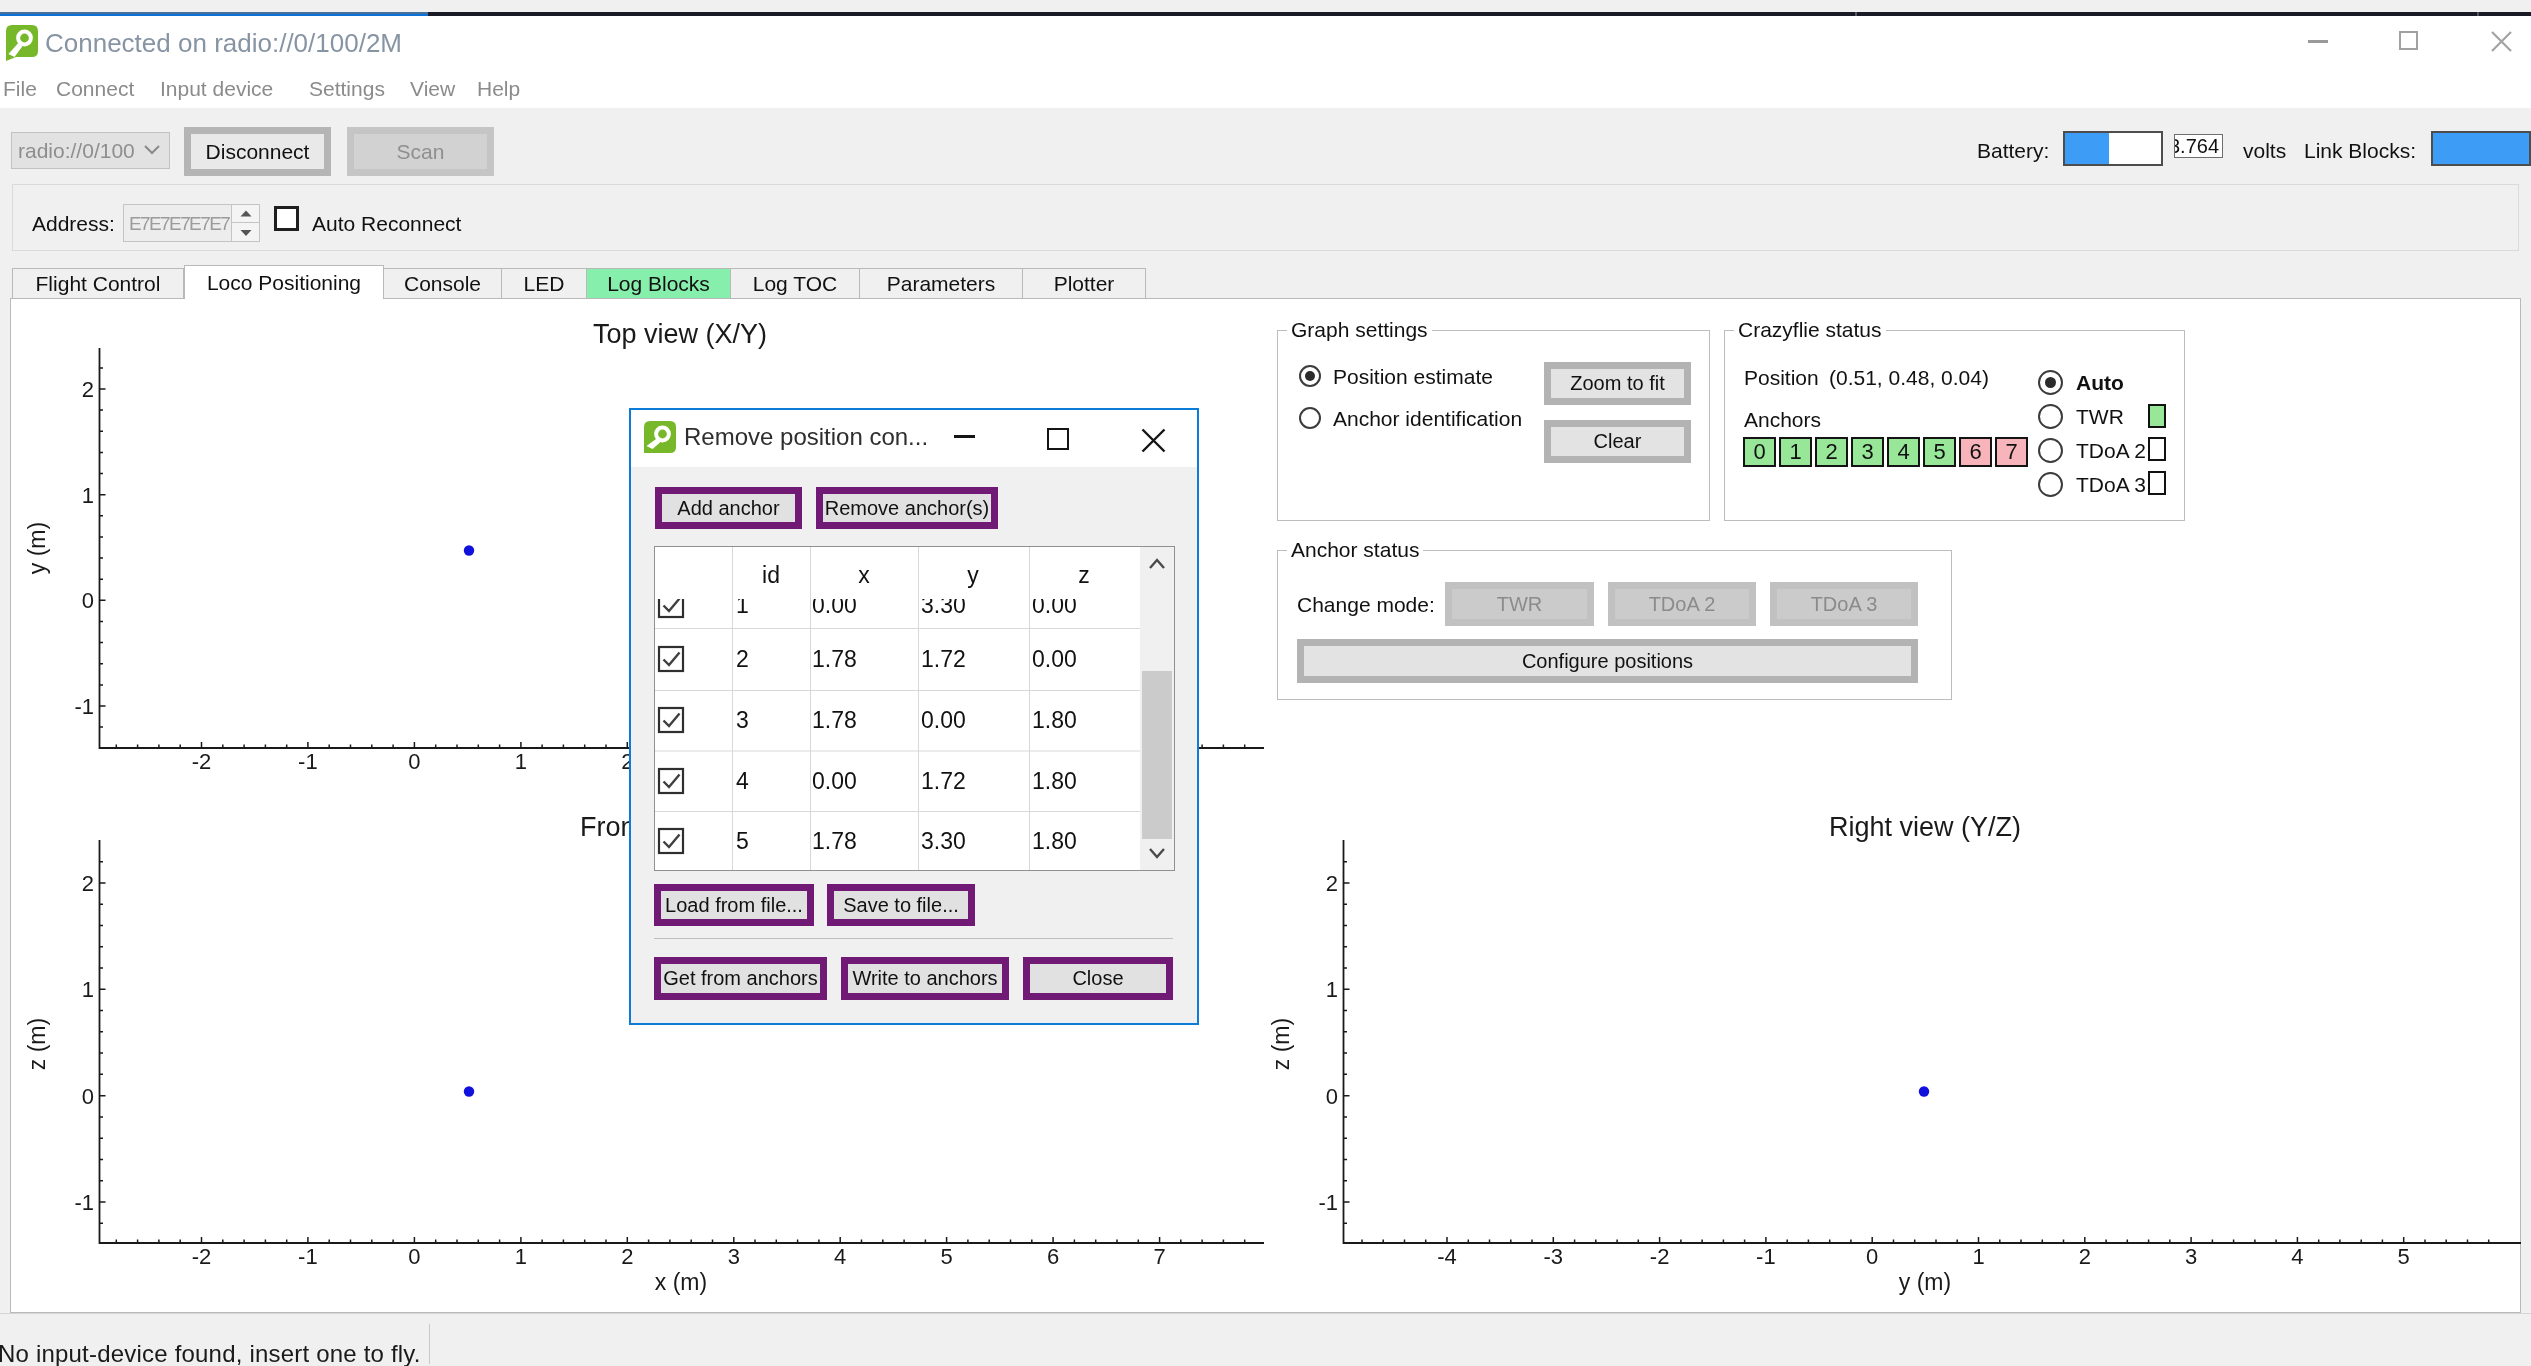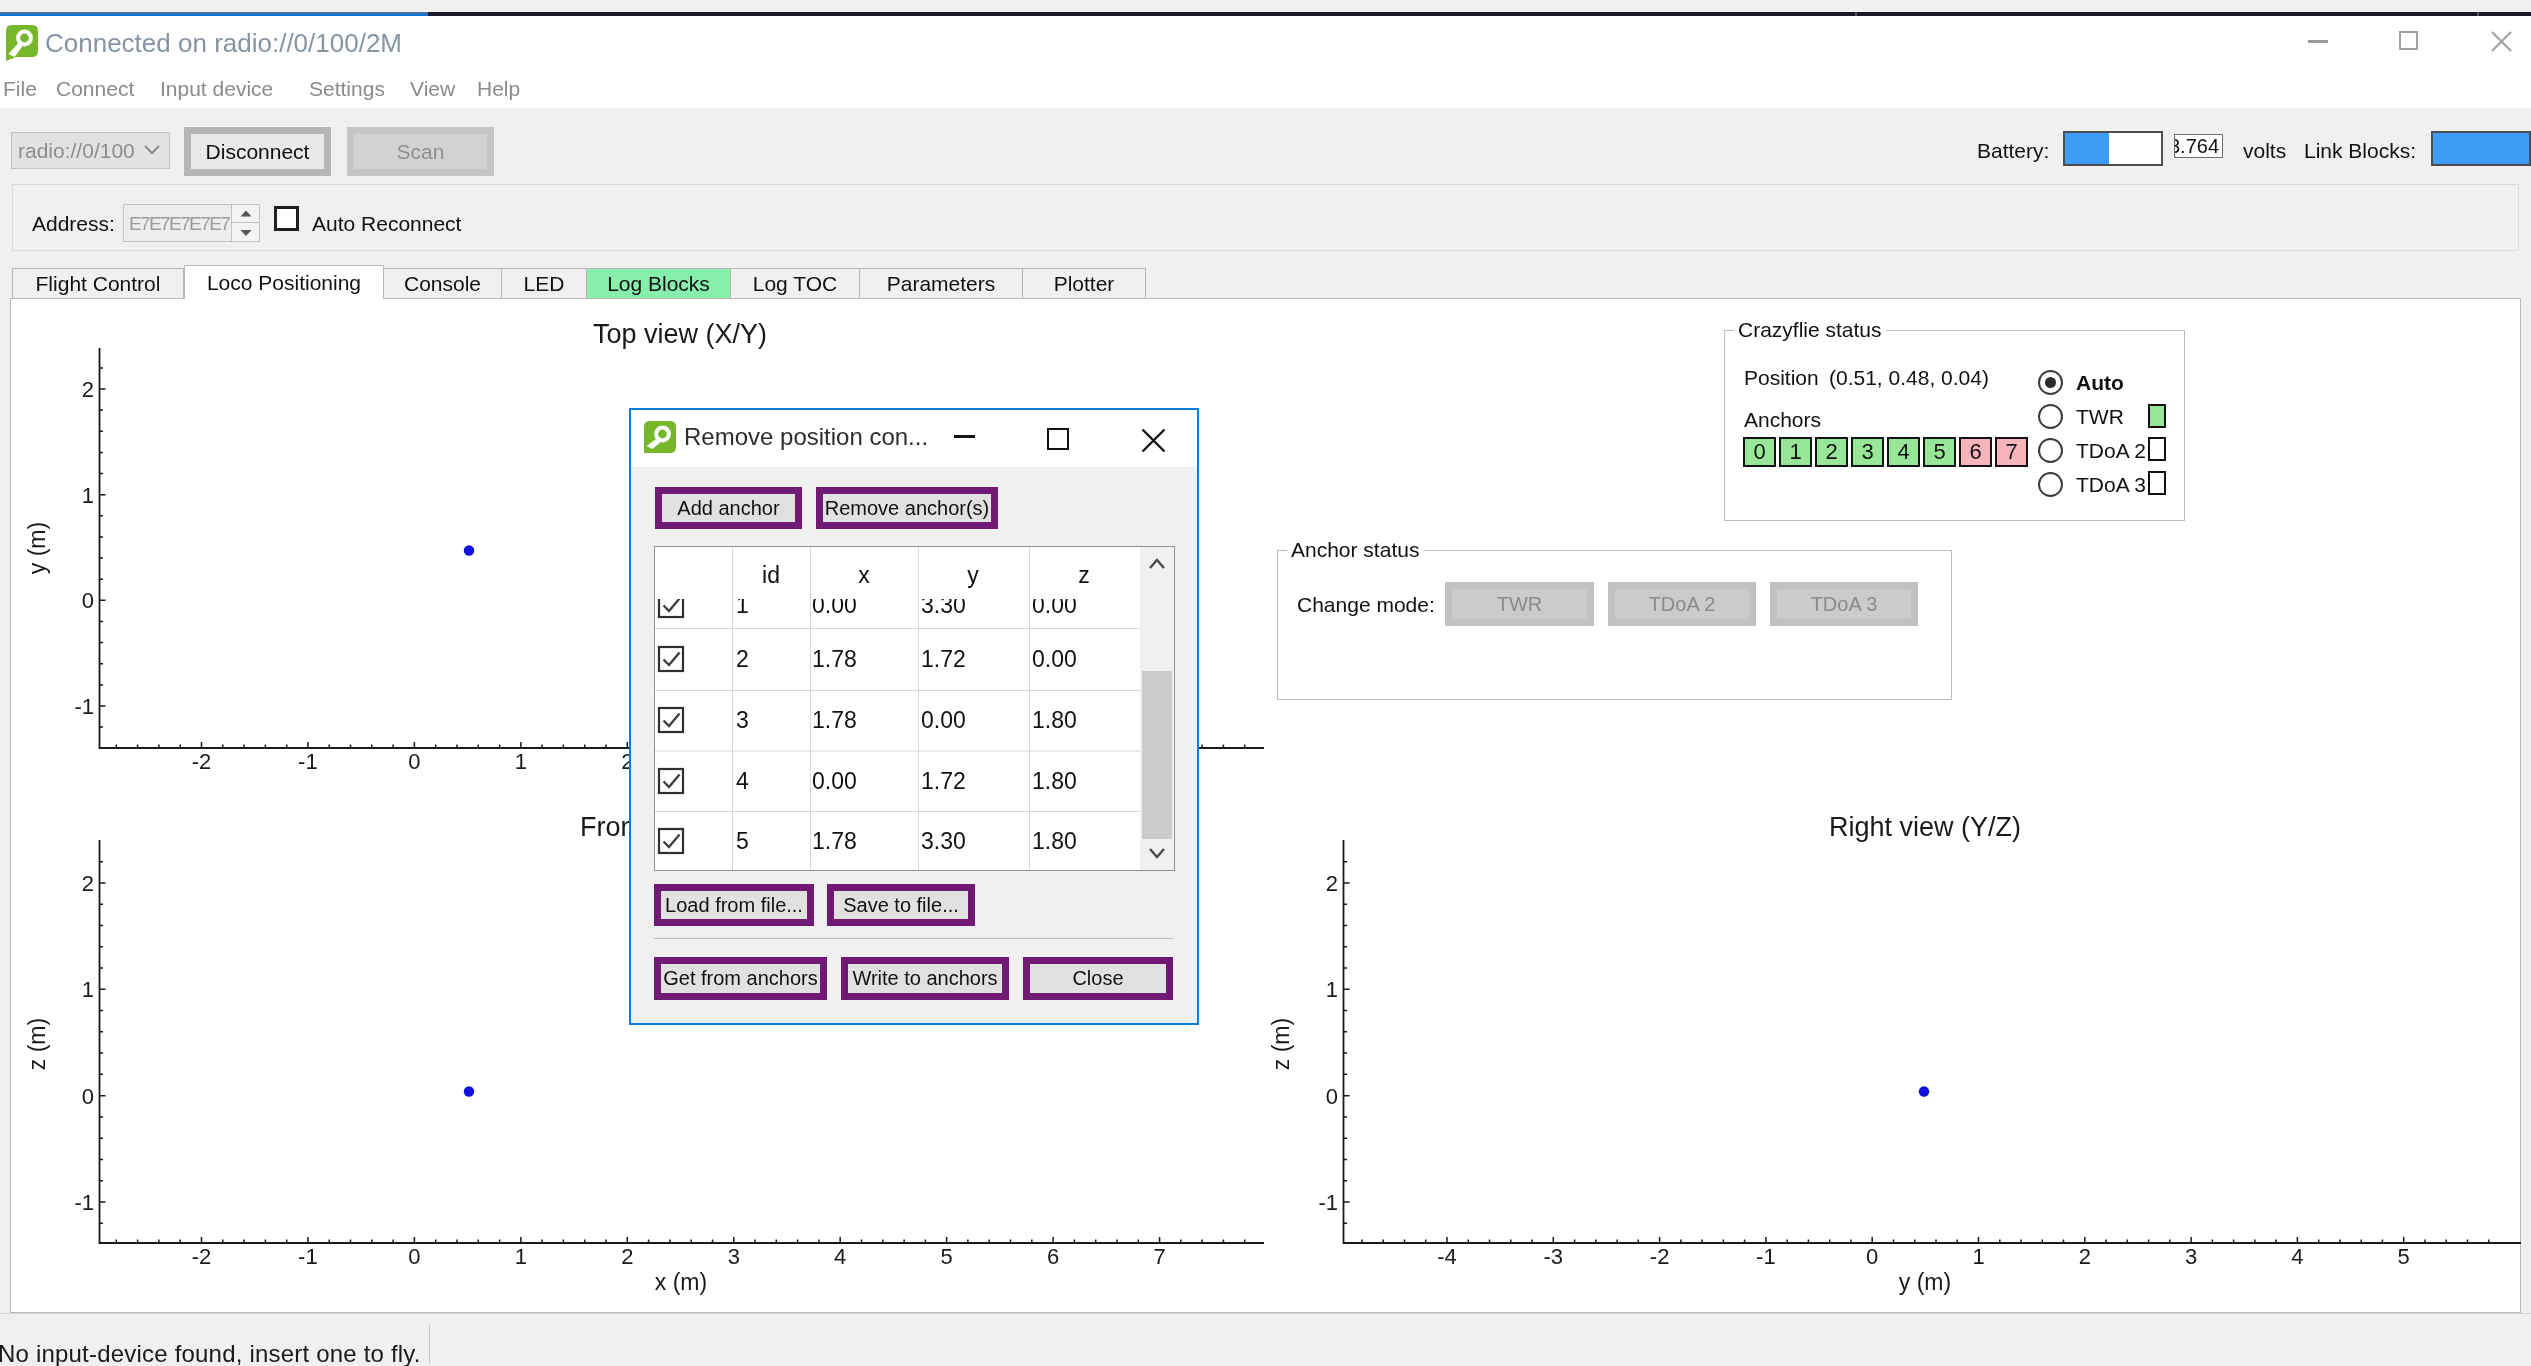--- a/index.html
+++ b/index.html
@@ -139,20 +139,29 @@
       <text x="1978.5" y="1252.0" font-size="22" fill="#1a1a1a" text-anchor="middle">1</text>
       <text x="2084.8" y="1252.0" font-size="22" fill="#1a1a1a" text-anchor="middle">2</text>
       <text x="2191.1" y="1252.0" font-size="22" fill="#1a1a1a" text-anchor="middle">3</text>
       <text x="2297.4" y="1252.0" font-size="22" fill="#1a1a1a" text-anchor="middle">4</text>
       <text x="2403.7" y="1252.0" font-size="22" fill="#1a1a1a" text-anchor="middle">5</text>
       <text x="1925.0" y="824.0" font-size="27" fill="#1a1a1a" text-anchor="middle">Right view (Y/Z)</text>
       <text x="1925.0" y="1278.0" font-size="23" fill="#1a1a1a" text-anchor="middle">y (m)</text>
       <text x="1289.0" y="1032.0" font-size="23" fill="#1a1a1a" text-anchor="middle" transform="rotate(-90 1289.0 1032.0)">z (m)</text>
       <circle cx="1924.0" cy="1079.5" r="5.2" fill="#1111dd"></circle>
     </svg>
+<div class="gb" style="left:1277px;top:318px;width:433px;height:191px;">
+      <span class="lbl">Graph settings</span>
+      <div class="radio sel" style="left:21px;top:34px;"></div>
+      <div class="t" style="left:55px;top:34px;font-size:21px;line-height:23px;color:#111;">Position estimate</div>
+      <div class="radio" style="left:21px;top:76px;"></div>
+      <div class="t" style="left:55px;top:76px;font-size:21px;line-height:23px;color:#111;">Anchor identification</div>
+      <div class="btn" style="left:266px;top:31px;width:147px;height:43px;background:#e3e3e3;border-color:#b3b3b3;">Zoom to fit</div>
+      <div class="btn" style="left:266px;top:89px;width:147px;height:43px;background:#e3e3e3;border-color:#b3b3b3;">Clear</div>
+    </div>
 <div class="gb" style="left:1724px;top:318px;width:461px;height:191px;">
       <span class="lbl">Crazyflie status</span>
       <div class="t" style="left:19px;top:35px;font-size:21px;line-height:23px;color:#111;">Position</div>
       <div class="t" style="left:104px;top:35px;font-size:21px;line-height:23px;color:#111;">(0.51, 0.48, 0.04)</div>
       <div class="t" style="left:19px;top:77px;font-size:21px;line-height:23px;color:#111;">Anchors</div>
       <div class="abs" style="left:18px;top:106px;width:33px;height:30px;background:#98e698;border:2px solid #141414;box-sizing:border-box;display:flex;align-items:center;justify-content:center;font-size:22px;color:#111;">0</div>
       <div class="abs" style="left:54px;top:106px;width:33px;height:30px;background:#98e698;border:2px solid #141414;box-sizing:border-box;display:flex;align-items:center;justify-content:center;font-size:22px;color:#111;">1</div>
       <div class="abs" style="left:90px;top:106px;width:33px;height:30px;background:#98e698;border:2px solid #141414;box-sizing:border-box;display:flex;align-items:center;justify-content:center;font-size:22px;color:#111;">2</div>
       <div class="abs" style="left:126px;top:106px;width:33px;height:30px;background:#98e698;border:2px solid #141414;box-sizing:border-box;display:flex;align-items:center;justify-content:center;font-size:22px;color:#111;">3</div>
       <div class="abs" style="left:162px;top:106px;width:33px;height:30px;background:#98e698;border:2px solid #141414;box-sizing:border-box;display:flex;align-items:center;justify-content:center;font-size:22px;color:#111;">4</div>
@@ -170,20 +179,21 @@
       <div class="abs" style="left:423px;top:73px;width:18px;height:24px;background:#98e698;border:2px solid #111;box-sizing:border-box;"></div>
       <div class="abs" style="left:423px;top:106px;width:18px;height:24px;background:#fff;border:2px solid #111;box-sizing:border-box;"></div>
       <div class="abs" style="left:423px;top:140px;width:18px;height:24px;background:#fff;border:2px solid #111;box-sizing:border-box;"></div>
     </div>
 <div class="gb" style="left:1277px;top:538px;width:675px;height:150px;">
       <span class="lbl">Anchor status</span>
       <div class="t" style="left:19px;top:42px;font-size:21px;line-height:23px;color:#111;">Change mode:</div>
       <div class="btn" style="left:167px;top:31px;width:149px;height:44px;background:#cbcbcb;border-color:#c1c1c1;color:#8b8b8b;">TWR</div>
       <div class="btn" style="left:330px;top:31px;width:148px;height:44px;background:#cbcbcb;border-color:#c1c1c1;color:#8b8b8b;">TDoA 2</div>
       <div class="btn" style="left:492px;top:31px;width:148px;height:44px;background:#cbcbcb;border-color:#c1c1c1;color:#8b8b8b;">TDoA 3</div>
+      <div class="btn" style="left:19px;top:88px;width:621px;height:44px;background:#e3e3e3;border-color:#b3b3b3;">Configure positions</div>
     </div>
 <div class="abs" style="left:629px;top:396px;width:570px;height:617px;border:2px solid #0c7cd8;background:#f0f0f0;box-sizing:border-box;z-index:10;">
       <div class="abs" style="left:0;top:0;width:566px;height:57px;background:#fff;"></div>
       <svg class="abs" style="left:13px;top:11px;" width="32" height="32" viewBox="0 0 32 32">
         <path d="M6 0 H26 Q32 0 32 6 V26 Q32 32 26 32 H10 L0 32 L0 6 Q0 0 6 0 Z" fill="#76b82a"></path>
         <circle cx="18.5" cy="13" r="8.4" fill="#fff"></circle>
         <circle cx="18.5" cy="13" r="4.4" fill="#76b82a"></circle>
         <path d="M12.7 17.5 L2.5 25 L8.5 28 L16.4 21.2 Z" fill="#fff"></path>
       </svg>
       <div class="t" style="left:53px;top:13px;font-size:24px;line-height:27px;color:#2e2e2e;">Remove position con...</div>

